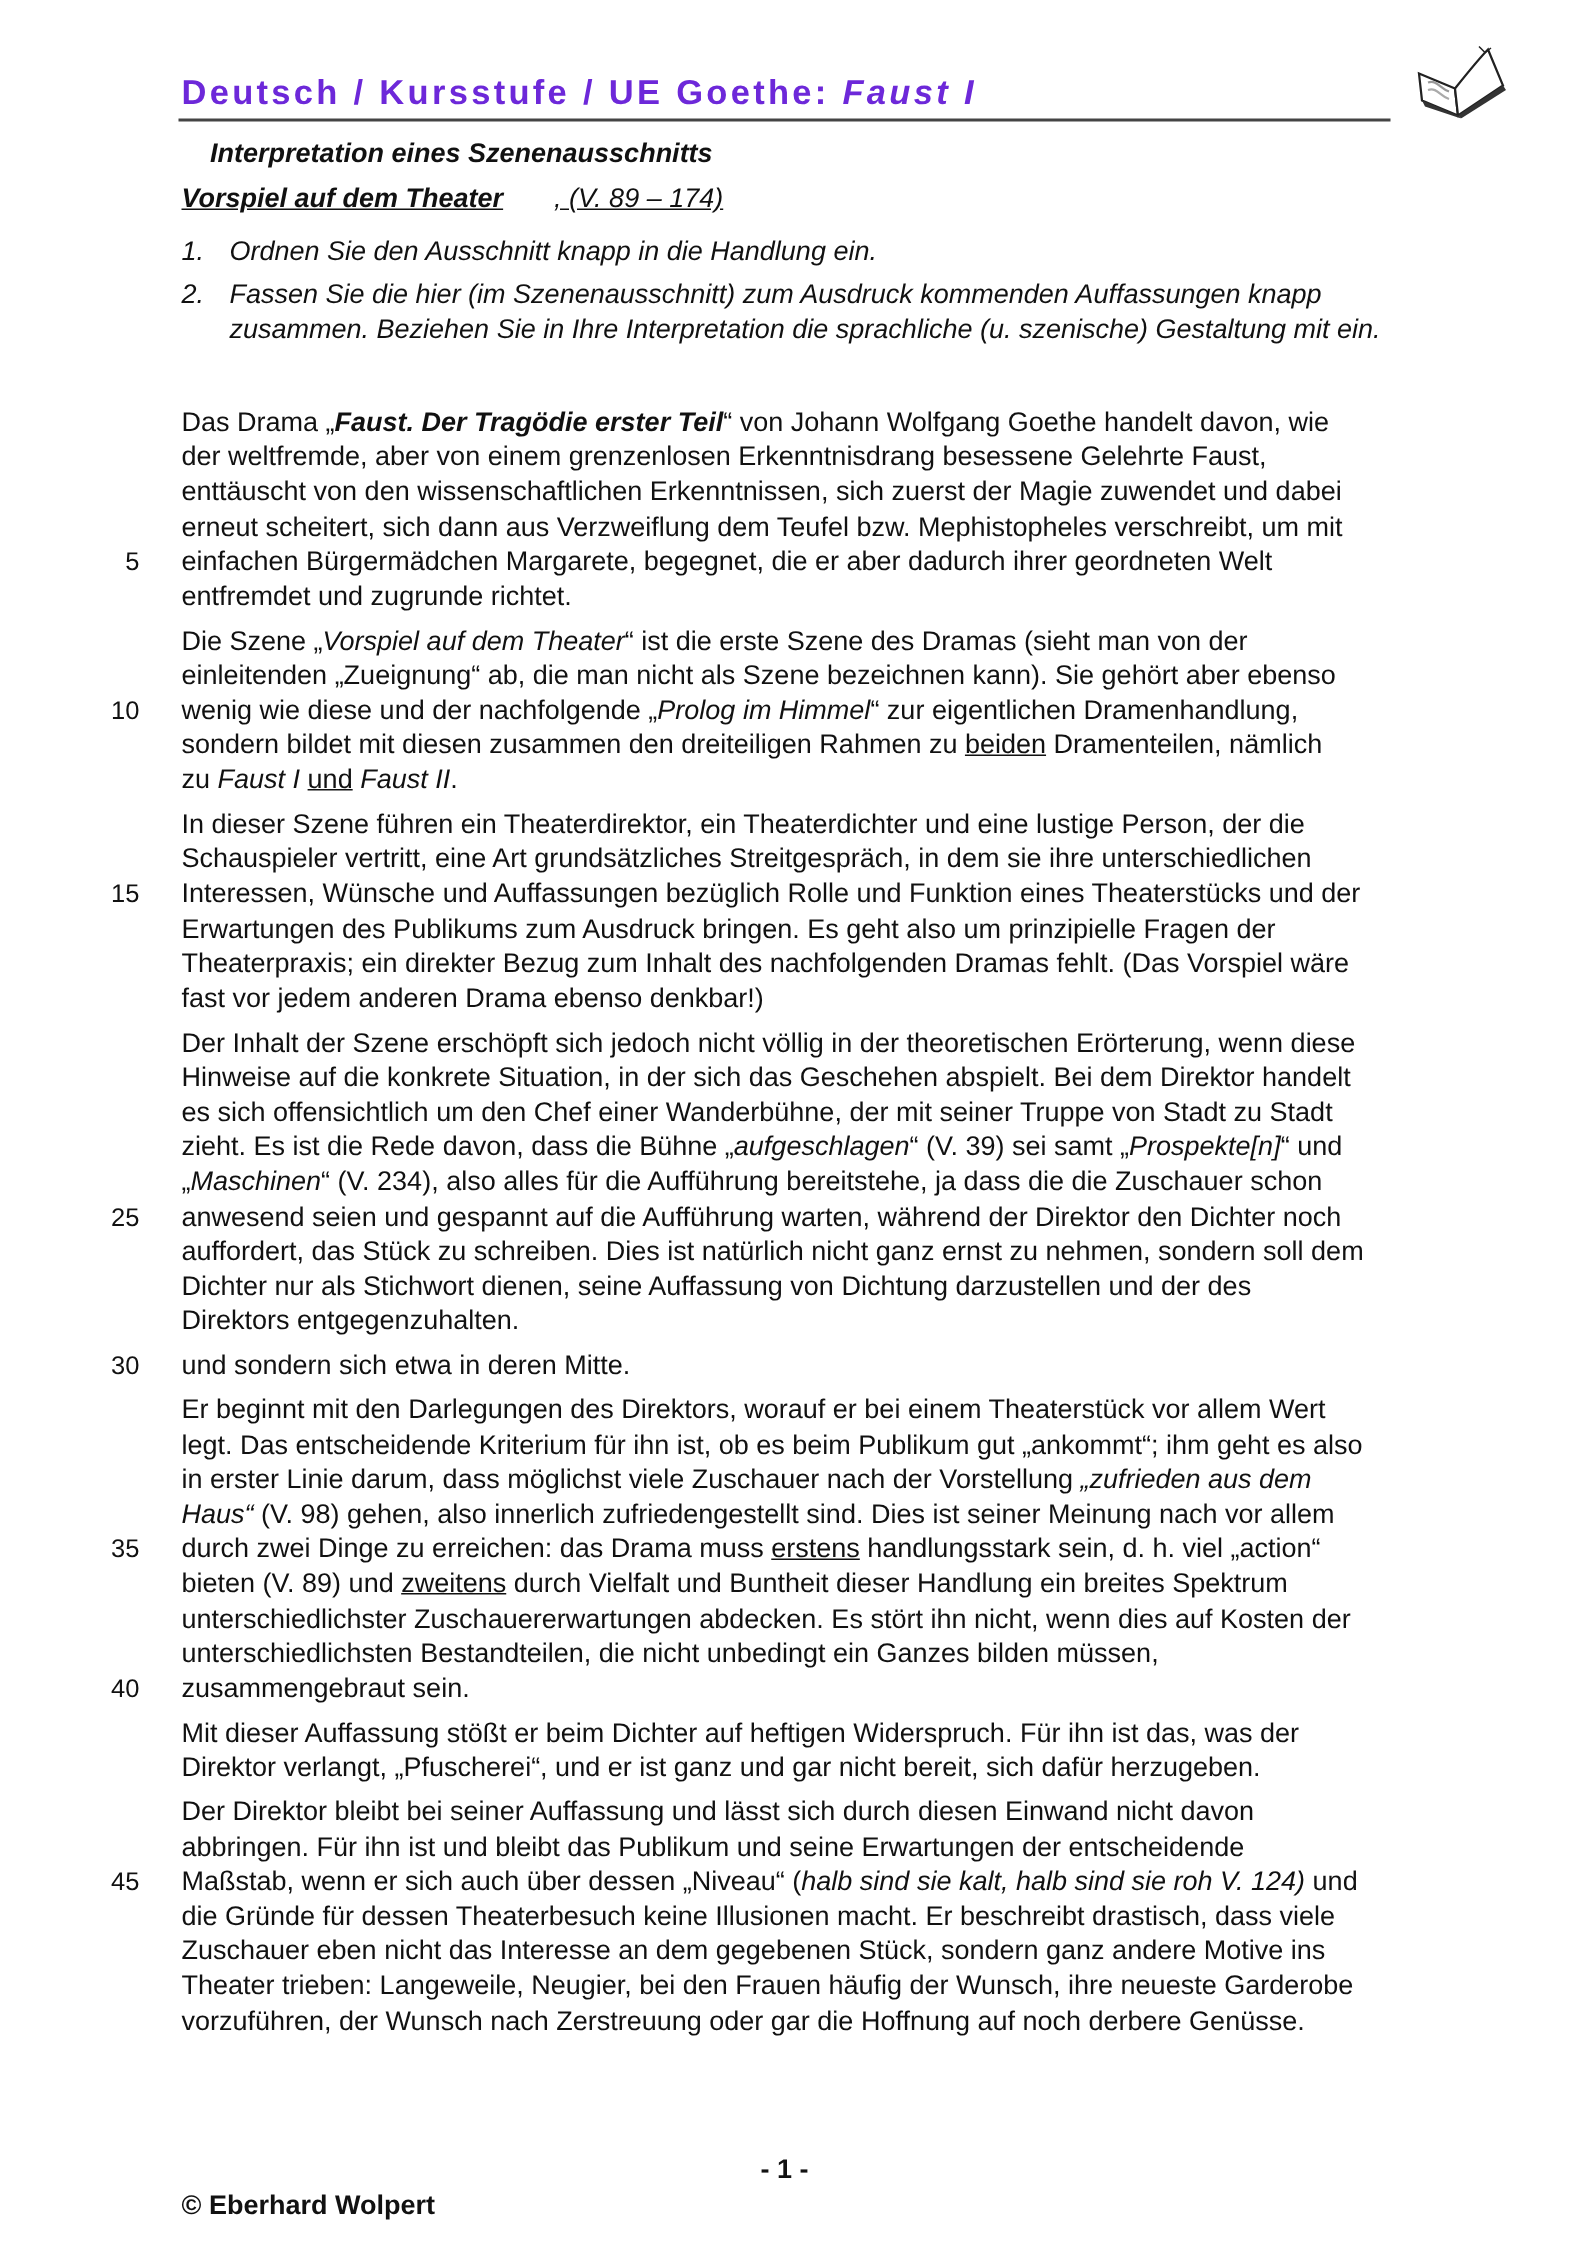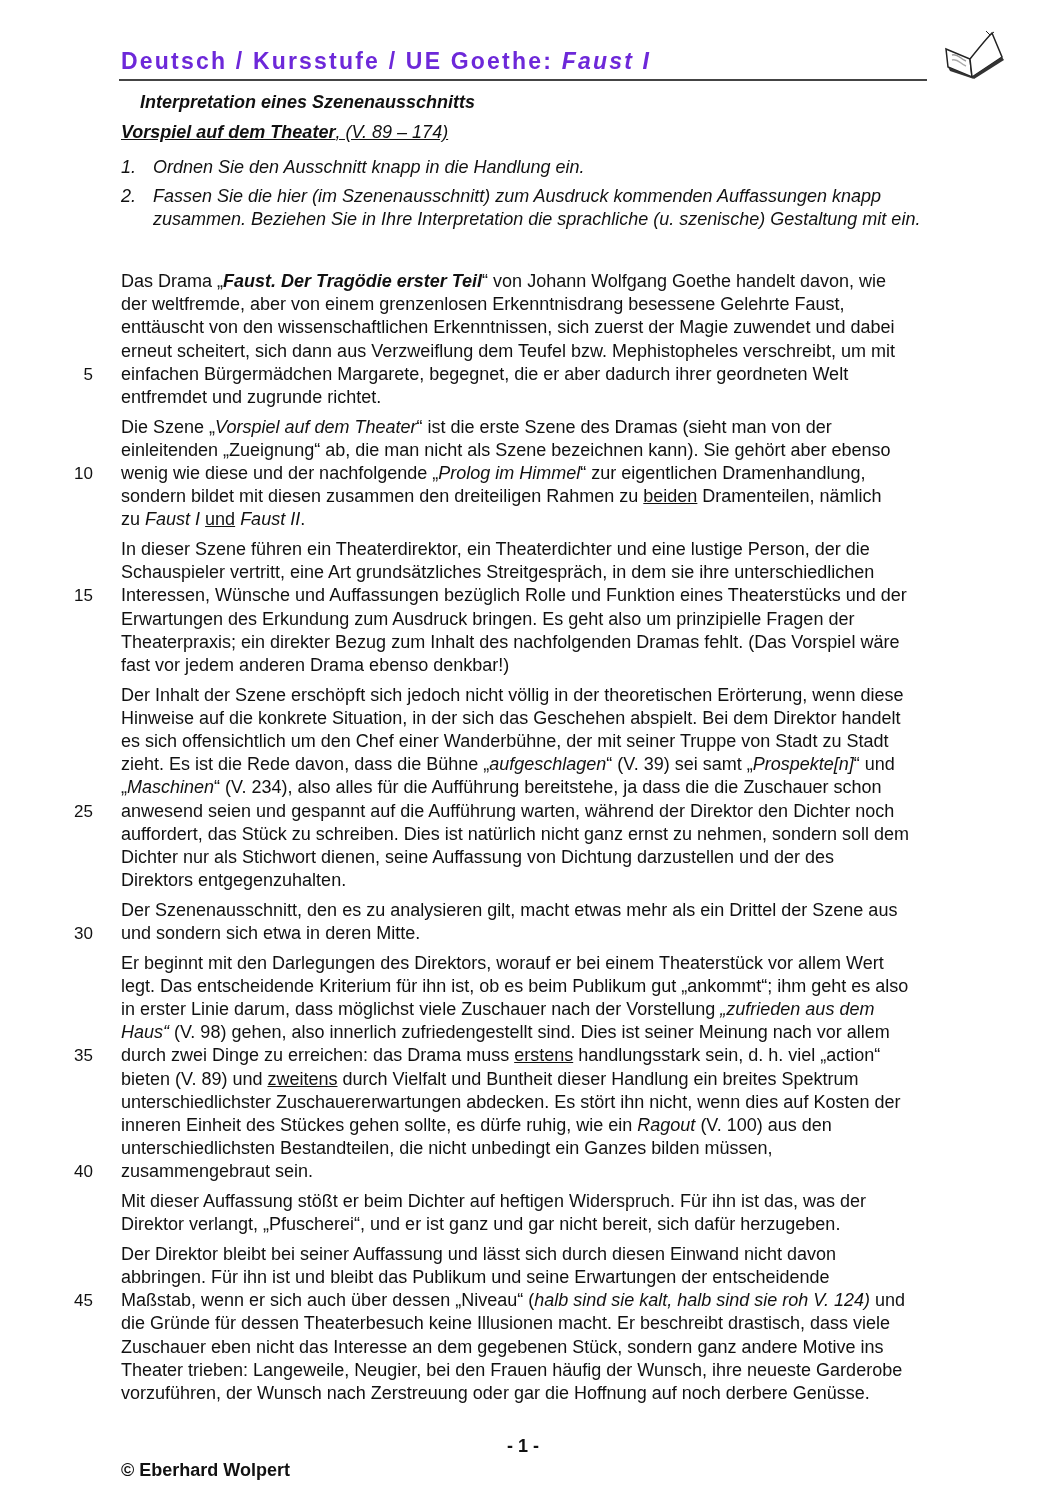--- a/index.html
+++ b/index.html
@@ -4,21 +4,21 @@
 <style>
   html, body { margin: 0; padding: 0; background: #ffffff; }
   body { width: 1061px; height: 1500px; position: relative; overflow: hidden; color: #111; font-family: "Liberation Sans", sans-serif; }
   .header-title { position: absolute; left: 121px; top: 48px; font-size: 23px; font-weight: bold; letter-spacing: 2.2px; color: #6d28d9; white-space: nowrap; }
   .header-title i { font-style: italic; }
   .header-rule { position: absolute; left: 119px; top: 79px; width: 808px; height: 1.5px; background: #444; }
   .book-icon { position: absolute; left: 940px; top: 27px; width: 66px; height: 52px; }
   .subtitle { position: absolute; left: 121px; font-size: 18px; font-weight: bold; font-style: italic; white-space: nowrap; }
   .subtitle.l1 { top: 92px; margin-left: 19px; }
   .subtitle.l2 { top: 122px; text-decoration: underline; }
-  .subtitle .nb { font-weight: normal; }
+  .subtitle .nb { font-weight: normal; margin-left: 34px; }
   .tasks { position: absolute; left: 121px; top: 156px; width: 840px; font-size: 18px; font-style: italic; line-height: 23px; }
   .task { display: flex; margin-bottom: 6px; }
   .task .num { width: 32px; flex: none; }
   .task .txt { flex: 1; }
   .body { position: absolute; left: 121px; top: 270px; width: 855px; font-size: 18px; line-height: 23.2px; }
   .para { margin: 0 0 6.4px 0; white-space: normal; }
   .line { display: block; position: relative; white-space: nowrap; }
   .ln { position: absolute; left: -56px; width: 28px; text-align: right; font-size: 17px; }
   .footer-author { position: absolute; left: 121px; top: 1436px; font-size: 18px; font-weight: bold; margin-top: 24px; }
   .footer-page { position: absolute; left: 507px; top: 1436px; font-size: 18px; font-weight: bold; }
@@ -68,48 +68,46 @@
       <span class="line"><span>Die Szene „<i>Vorspiel auf dem Theater</i>“ ist die erste Szene des Dramas (sieht man von der</span></span>
       <span class="line"><span>einleitenden „Zueignung“ ab, die man nicht als Szene bezeichnen kann). Sie gehört aber ebenso</span></span>
       <span class="line"><span class="ln">10</span><span>wenig wie diese und  der nachfolgende „<i>Prolog im Himmel</i>“ zur eigentlichen Dramenhandlung,</span></span>
       <span class="line"><span>sondern bildet mit diesen zusammen den dreiteiligen Rahmen zu  <u>beiden</u> Dramenteilen, nämlich</span></span>
       <span class="line"><span>zu <i>Faust I</i> <u>und</u> <i>Faust II</i>.</span></span>
     </div>
     <div class="para">
       <span class="line"><span>In dieser Szene führen ein Theaterdirektor, ein Theaterdichter und eine lustige Person, der die</span></span>
       <span class="line"><span>Schauspieler vertritt, eine Art grundsätzliches Streitgespräch, in dem sie ihre unterschiedlichen</span></span>
       <span class="line"><span class="ln">15</span><span>Interessen, Wünsche und Auffassungen bezüglich Rolle und Funktion eines Theaterstücks und der</span></span>
-      <span class="line"><span>Erwartungen des Erkundung zum Ausdruck bringen. Es geht also um prinzipielle Fragen der</span></span>
+      <span class="line"><span>Erwartungen des Publikums zum Ausdruck bringen. Es geht also um prinzipielle Fragen der</span></span>
       <span class="line"><span>Theaterpraxis; ein direkter Bezug zum Inhalt des nachfolgenden Dramas fehlt. (Das Vorspiel wäre</span></span>
       <span class="line"><span>fast vor jedem anderen Drama ebenso denkbar!)</span></span>
     </div>
     <div class="para">
       <span class="line"><span>Der Inhalt der Szene erschöpft sich jedoch nicht völlig in der theoretischen Erörterung, wenn diese</span></span>
       <span class="line"><span>Hinweise auf die konkrete Situation, in der sich das Geschehen abspielt. Bei dem Direktor handelt</span></span>
       <span class="line"><span>es sich offensichtlich um den Chef einer Wanderbühne, der mit seiner Truppe von Stadt zu Stadt</span></span>
       <span class="line"><span>zieht. Es ist die Rede davon, dass die Bühne „<i>aufgeschlagen</i>“ (V. 39) sei samt „<i>Prospekte[n]</i>“ und</span></span>
       <span class="line"><span>„<i>Maschinen</i>“  (V. 234), also alles für die Aufführung bereitstehe, ja dass die die Zuschauer schon</span></span>
       <span class="line"><span class="ln">25</span><span>anwesend seien und gespannt auf die Aufführung warten, während der Direktor den Dichter noch</span></span>
       <span class="line"><span>auffordert, das Stück zu schreiben. Dies ist natürlich nicht ganz ernst zu nehmen, sondern soll dem</span></span>
       <span class="line"><span>Dichter nur als Stichwort dienen, seine Auffassung von Dichtung darzustellen und der des</span></span>
       <span class="line"><span>Direktors entgegenzuhalten.</span></span>
     </div>
     <div class="para">
-      <span class="line"><span>Der Szenenausschnitt, den es zu analysieren gilt, macht etwas mehr als ein Drittel der Szene aus</span></span>
       <span class="line"><span class="ln">30</span><span>und sondern sich etwa in deren Mitte.</span></span>
     </div>
     <div class="para">
       <span class="line"><span>Er beginnt mit den Darlegungen des Direktors, worauf er bei einem Theaterstück vor allem Wert</span></span>
       <span class="line"><span>legt. Das entscheidende Kriterium für ihn ist, ob es beim Publikum gut „ankommt“; ihm geht es also</span></span>
       <span class="line"><span>in erster Linie darum,  dass möglichst viele Zuschauer nach der Vorstellung <i>„zufrieden aus dem</i></span></span>
       <span class="line"><span><i>Haus“</i> (V. 98) gehen, also innerlich zufriedengestellt sind. Dies ist seiner Meinung nach vor allem</span></span>
       <span class="line"><span class="ln">35</span><span>durch zwei Dinge zu erreichen: das Drama muss <u>erstens</u> handlungsstark sein, d. h. viel „action“</span></span>
       <span class="line"><span>bieten (V. 89) und <u>zweitens</u> durch Vielfalt und Buntheit dieser Handlung ein breites Spektrum</span></span>
       <span class="line"><span>unterschiedlichster Zuschauererwartungen abdecken. Es stört ihn nicht, wenn dies auf Kosten der</span></span>
-      <span class="line"><span>inneren Einheit des Stückes gehen sollte, es dürfe ruhig, wie ein <i>Ragout</i> (V. 100) aus den</span></span>
       <span class="line"><span>unterschiedlichsten Bestandteilen, die nicht unbedingt ein Ganzes bilden müssen,</span></span>
       <span class="line"><span class="ln">40</span><span>zusammengebraut sein.</span></span>
     </div>
     <div class="para">
       <span class="line"><span>Mit dieser Auffassung stößt er beim Dichter auf heftigen Widerspruch. Für ihn ist das, was der</span></span>
       <span class="line"><span>Direktor verlangt, „Pfuscherei“, und er ist ganz und gar nicht bereit, sich dafür herzugeben.</span></span>
     </div>
     <div class="para">
       <span class="line"><span>Der Direktor bleibt bei seiner Auffassung und lässt sich durch diesen Einwand nicht davon</span></span>
       <span class="line"><span>abbringen.  Für ihn ist und bleibt das Publikum und seine Erwartungen der entscheidende</span></span>

